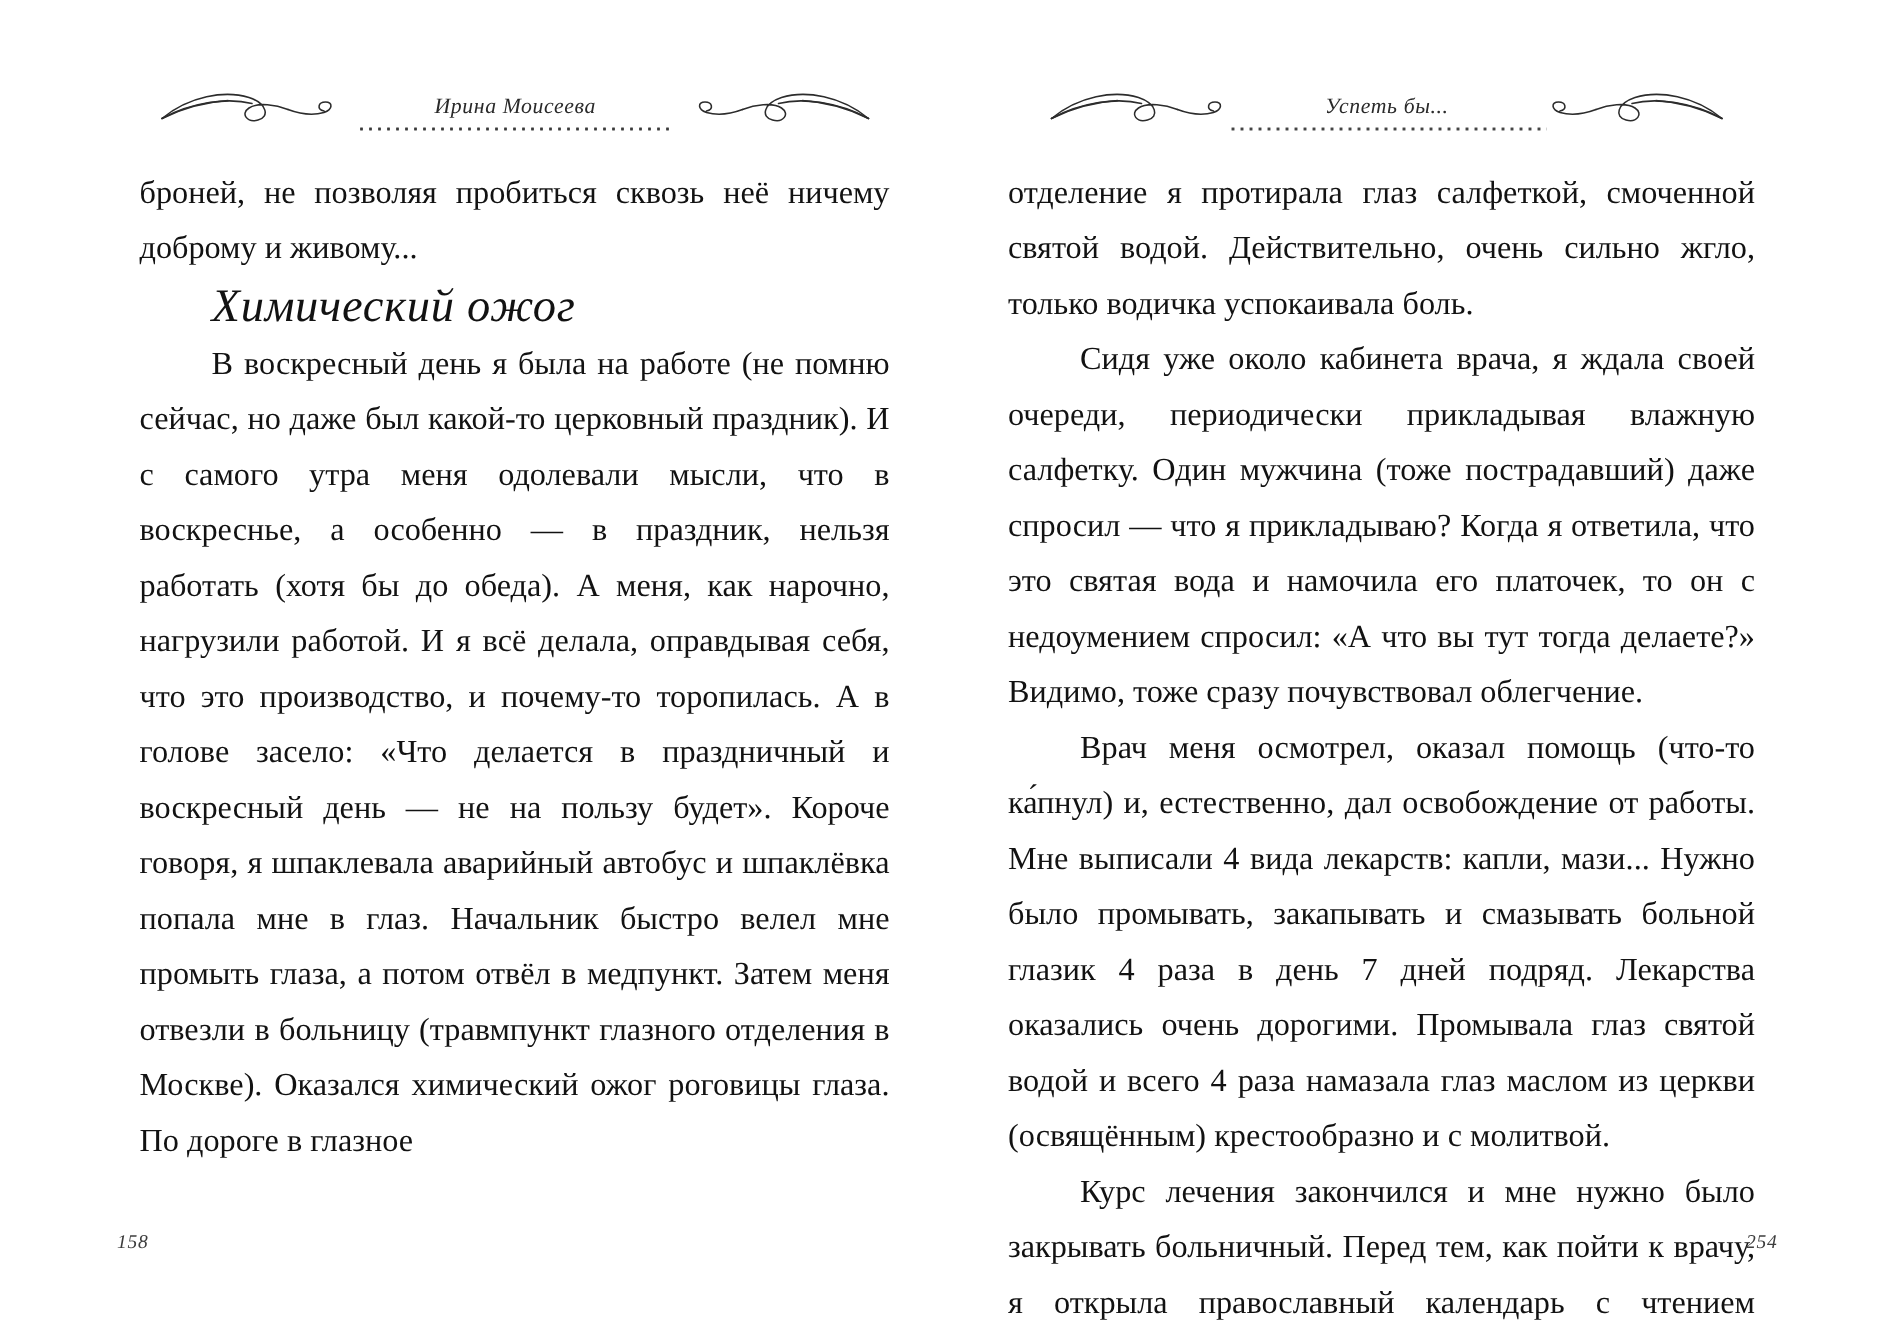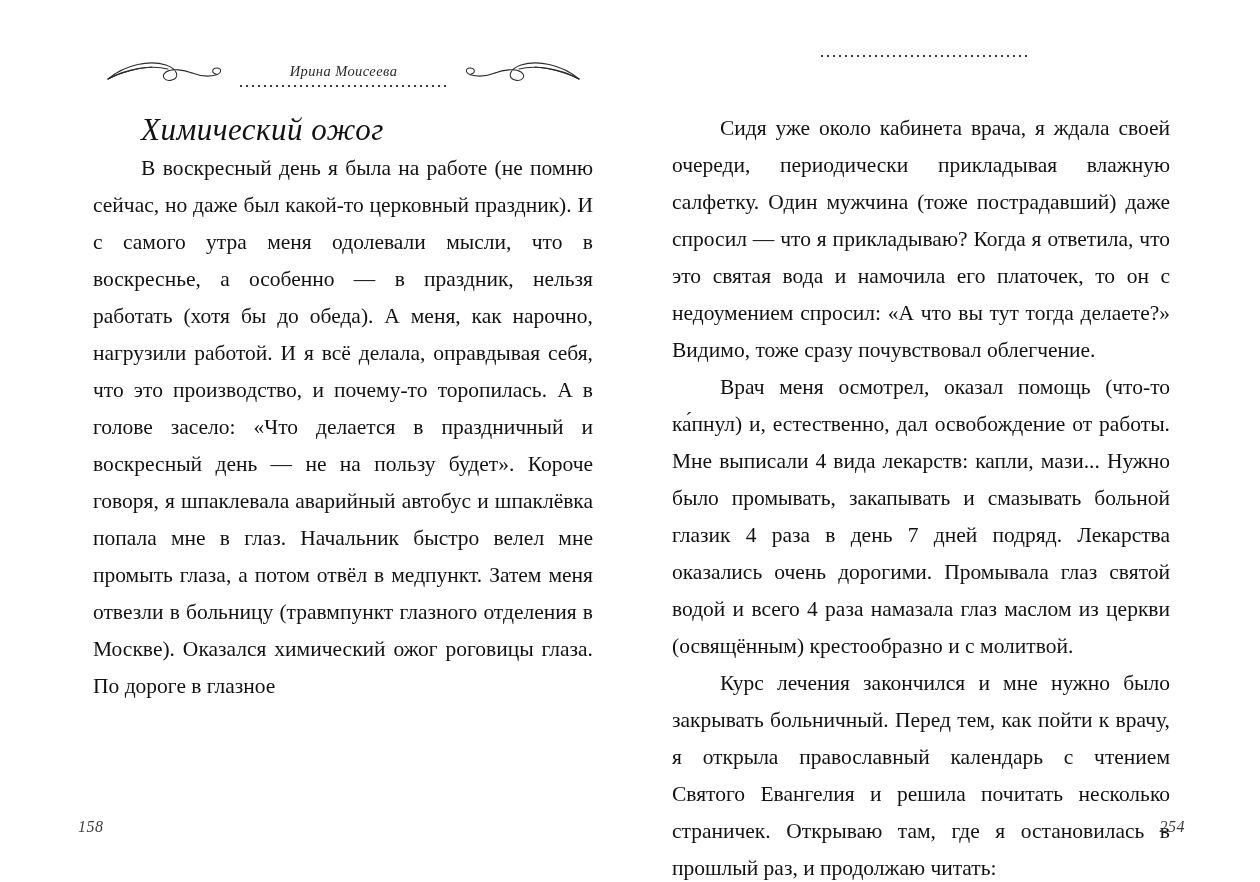--- a/index.html
+++ b/index.html
@@ -115,21 +115,21 @@
     letter-spacing: 0.5px;
     font-weight: 400;
     text-indent: 0;
   }
 
   
   .folio {
     position: absolute;
     bottom: 46px;
     font-style: italic;
-    font-size: 16px;
+    font-size: 13px;
     color: #3d3d3d;
     letter-spacing: 0.5px;
     margin-top: 46px;
   }
   .page-left  .folio { left: 78px; }
   .page-right .folio { right: 75px; }
 </style>
 </head>
 <body>
 
@@ -160,38 +160,63 @@
           </g>
         </svg>
 
       </div>
       <div class="dotline">
           <i></i>
         </div>
     </div>
 
     <div class="column">
+      <p class="noindent">броней, не позволяя пробиться сквозь неё ничему доброму и живому...</p>
 
       <p class="chapter-title">Химический ожог</p>
 
       <p>В воскресный день я была на работе (не помню сейчас, но даже был какой-то церковный праздник). И с самого утра меня одолевали мысли, что в воскреснье, а особенно — в праздник, нельзя работать (хотя бы до обеда). А меня, как нарочно, нагрузили работой. И я всё делала, оправдывая себя, что это производство, и почему-то торопилась. А в голове засело: «Что делается в праздничный и воскресный день — не на пользу будет». Короче говоря, я шпаклевала аварийный автобус и шпаклёвка попала мне в глаз. Начальник быстро велел мне промыть глаза, а потом отвёл в медпункт. Затем меня отвезли в больницу (травмпункт глазного отделения в Москве). Оказался химический ожог роговицы глаза. По дороге в глазное</p>
     </div>
 
     <div class="folio">158</div>
   </div>
 
   <div class="page page-right">
 
     <div class="runhead">
+      <div class="runhead-row">
+
+        <svg class="orn" viewBox="0 0 168 30" aria-hidden="true">
+          <g fill="none" stroke="#2c2c2c" stroke-width="1.05" stroke-linecap="round">
+            <path d="M2 21 C20 6 44 2 60 7 C72 11 74 20 66 22 C59 24 54 18 60 14 C66 10 78 12 86 15"></path>
+            <path d="M2 21 C22 10 46 7 62 11"></path>
+            <path d="M86 15 C94 18 103 19 110 17 C116 15 116 10 111 10 C106 10 105 15 110 16"></path>
+            <path d="M2 21 C16 14 32 10 46 9"></path>
+          </g>
+        </svg>
+
+        <div class="runhead-title">Успеть бы...</div>
+
+        <svg class="orn right" viewBox="0 0 168 30" aria-hidden="true">
+          <g fill="none" stroke="#2c2c2c" stroke-width="1.05" stroke-linecap="round">
+            <path d="M2 21 C20 6 44 2 60 7 C72 11 74 20 66 22 C59 24 54 18 60 14 C66 10 78 12 86 15"></path>
+            <path d="M2 21 C22 10 46 7 62 11"></path>
+            <path d="M86 15 C94 18 103 19 110 17 C116 15 116 10 111 10 C106 10 105 15 110 16"></path>
+            <path d="M2 21 C16 14 32 10 46 9"></path>
+          </g>
+        </svg>
+
+      </div>
       <div class="dotline">
           <i></i>
         </div>
     </div>
 
     <div class="column">
+      <p class="noindent">отделение я протирала глаз салфеткой, смоченной святой водой. Действительно, очень сильно жгло, только водичка  успокаивала боль.</p>
       <p>Сидя уже около кабинета врача, я ждала своей очереди, периодически прикладывая влажную салфетку. Один мужчина (тоже пострадавший) даже спросил — что я прикладываю? Когда я ответила, что это святая вода и намочила его платочек, то он с недоумением спросил: «А что вы тут тогда делаете?» Видимо, тоже сразу почувствовал облегчение.</p>
       <p>Врач меня осмотрел, оказал помощь (что-то ка́пнул) и, естественно, дал освобождение от работы. Мне выписали 4 вида лекарств: капли, мази... Нужно было промывать, закапывать и смазывать больной глазик 4 раза в день 7 дней подряд. Лекарства оказались очень дорогими. Промывала глаз святой водой и всего 4 раза намазала глаз маслом из церкви (освящённым) крестообразно и с молитвой.</p>
       <p>Курс лечения закончился и мне нужно было закрывать больничный. Перед тем, как пойти к врачу, я открыла православный календарь с чтением Святого Евангелия и решила почитать несколько страничек. Открываю там, где я остановилась в прошлый раз, и продолжаю читать:</p>
     </div>
 
     <div class="folio">254</div>
   </div>
 
 </div>
 

